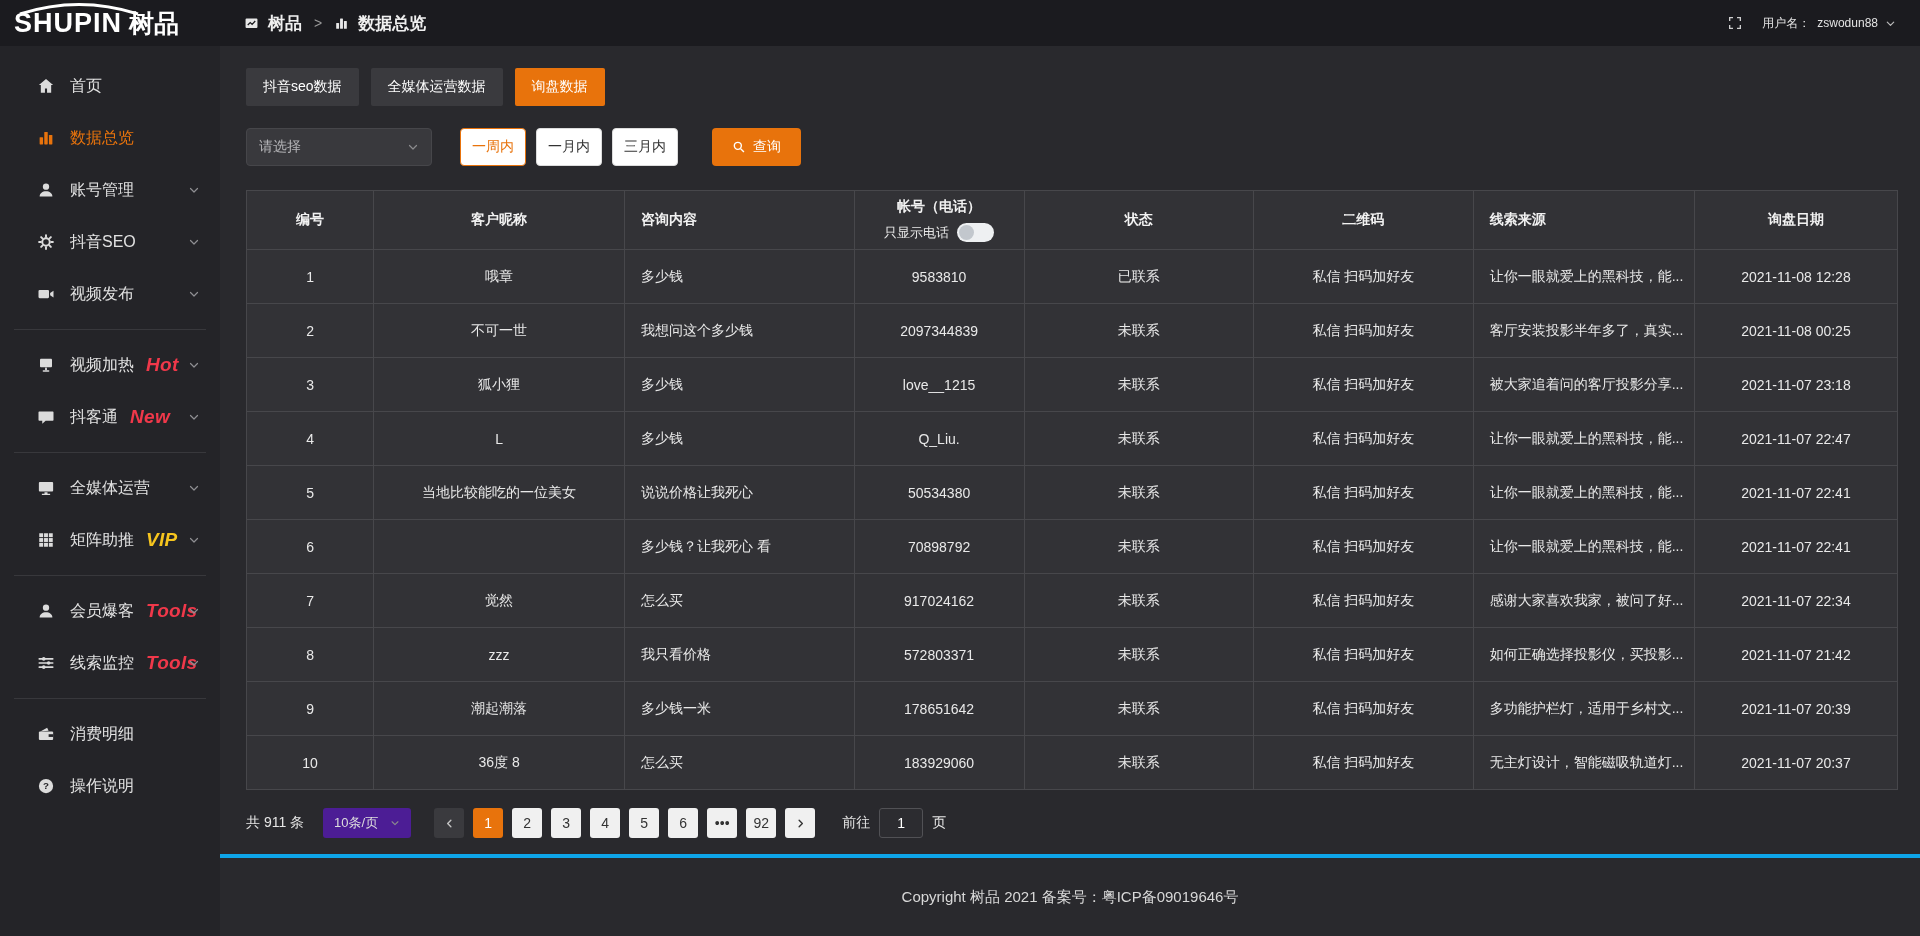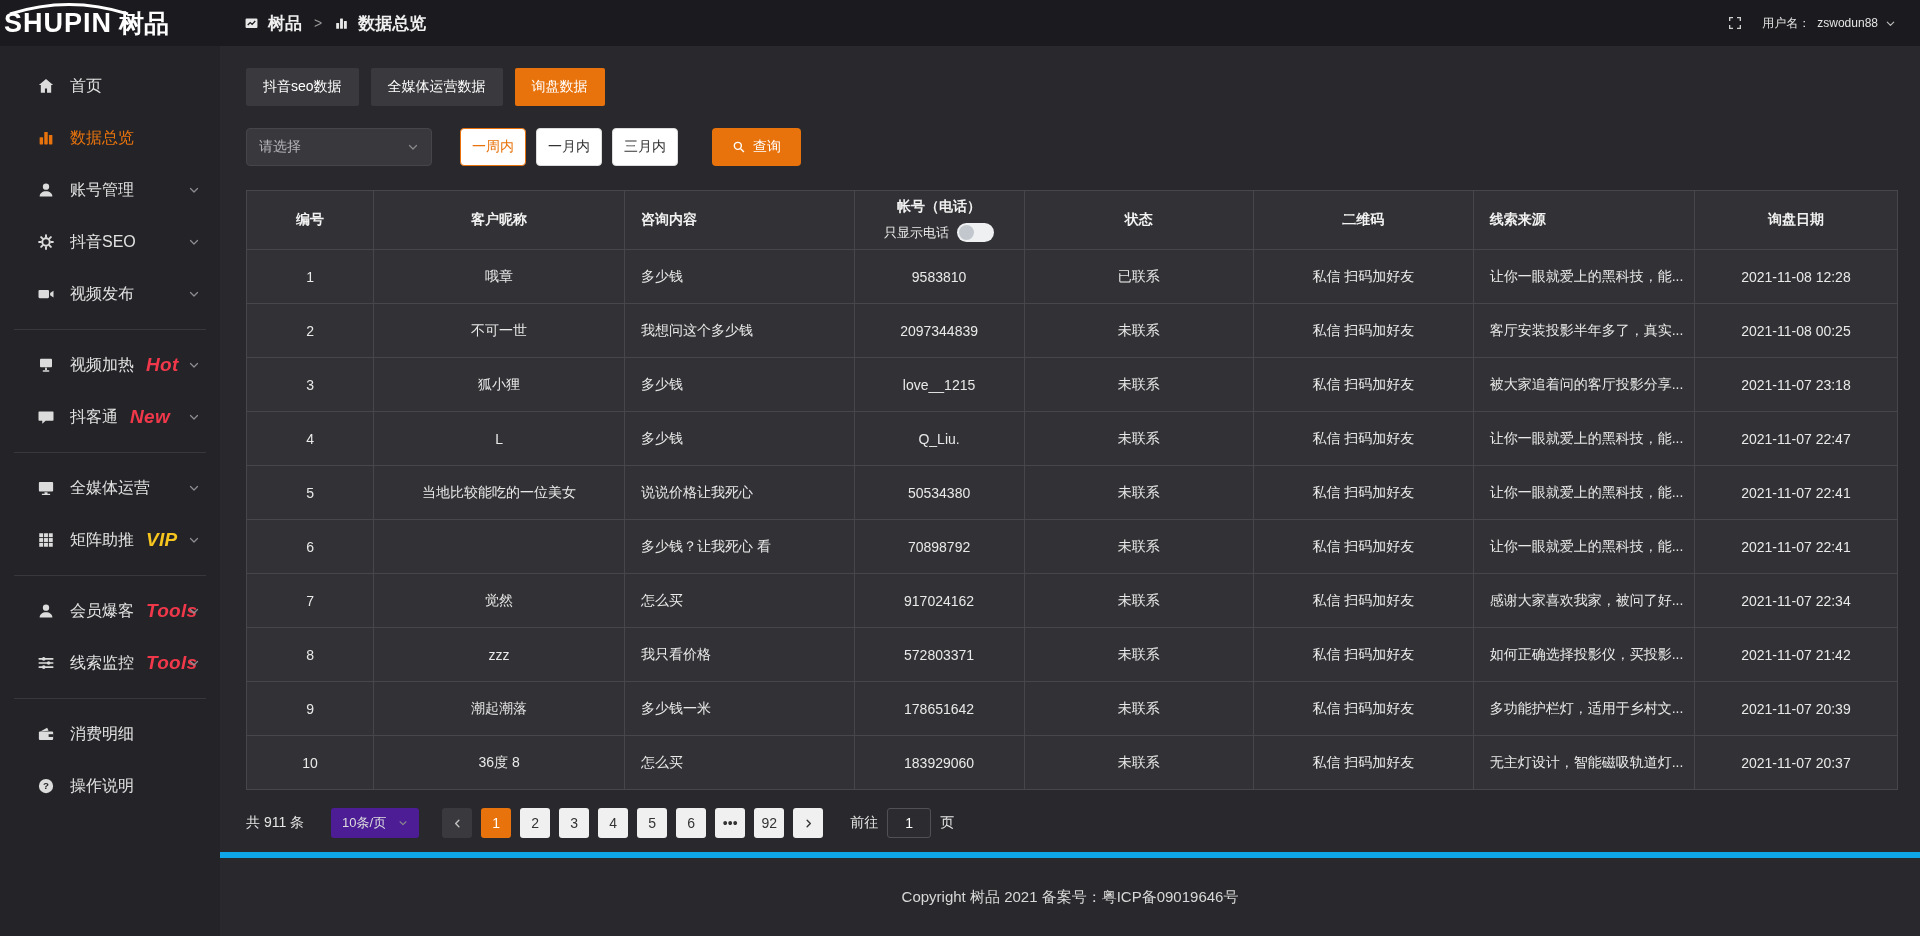--- a/index.html
+++ b/index.html
@@ -1,21 +1,21 @@
 <!DOCTYPE html>
 <html><head>
 <meta charset="utf-8">
 <style>
   html,body{margin:0;padding:0}
   body{width:1920px;height:936px;background:#29292d;font-family:"Liberation Sans",sans-serif;color:#e8e8e8;overflow:hidden;position:relative}
   svg{display:block}
 
   
   .sidebar{position:absolute;left:0;top:0;width:220px;height:936px;background:#242428;z-index:2}
-  .logo{height:46px;background:#1b1b1f;display:flex;align-items:center;padding-left:4px;gap:7px}
+  .logo{height:46px;background:#1b1b1f;display:flex;align-items:center;padding-left:14px;gap:7px}
   .logo-inner{position:relative;display:flex;align-items:baseline;gap:7px}
   .logo-arc{position:absolute;top:-9px;left:2px}
   .logo-en{font-size:27px;font-weight:bold;color:#fff;letter-spacing:1px;line-height:1}
   .logo-cn{font-size:25px;font-weight:bold;color:#fff;line-height:1}
   .menu{padding-top:14px}
   .menu-item{position:relative;height:52px;display:flex;align-items:center;padding-left:36px;color:#e2e2e2;font-size:16px;cursor:pointer}
   .mi-icon{width:20px;height:20px;margin-right:14px;display:inline-flex;align-items:center;justify-content:center;color:#dcdcdc}
   .mi-icon svg{width:18px;height:18px}
   .menu-item.active{color:#e8730c}
   .menu-item.active .mi-icon{color:#e8730c}
@@ -61,34 +61,34 @@
   .data-table td{height:53px;color:#e9e9e9}
   .c-center{text-align:center}
   .c-left{text-align:left;padding-left:16px !important}
   .c-orange{color:#e4791f}
   .th-toggle{display:flex;align-items:center;justify-content:center;gap:8px;margin-top:7px;font-weight:normal;font-size:13px;color:#e8e8e8}
   .switch{width:37px;height:19px;background:#eef0f2;border-radius:10px;position:relative;cursor:pointer;display:inline-block}
   .switch-knob{position:absolute;left:2px;top:2px;width:15px;height:15px;border-radius:50%;background:#c2c7cd}
 
   
   .pagination{margin-top:18px;display:flex;align-items:center;gap:9px;font-size:14px;color:#e6e6e6}
-  .pg-total{margin-right:18px}
+  .pg-total{margin-right:10px}
   .pg-size{height:30px;background:#4c1d95;border-radius:3px;display:flex;align-items:center;gap:12px;padding:0 11px;font-size:13px;color:#ddd;cursor:pointer;margin-right:14px}
   .pg-size .chev{color:#8b8b8e}
   .pg-size .chev svg{width:10px;height:10px}
   .pg-btn{min-width:30px;height:30px;border:none;border-radius:3px;font-size:14px;display:flex;align-items:center;justify-content:center;cursor:pointer;padding:0 6px;font-family:inherit}
   .pg-dark{background:#3a3a3e;color:#c5c5c5}
   .pg-light{background:#f0f0f0;color:#333}
   .pg-page.active{background:#e8730c;color:#fff}
   .pg-btn svg{width:11px;height:11px}
   .pg-goto-label{margin-left:18px}
   .pg-goto{width:44px;height:30px;background:#2c2c30;border:1px solid #515155;border-radius:3px;color:#fff;text-align:center;font-size:14px;box-sizing:border-box;font-family:inherit}
 
   
-  .footer{position:absolute;left:220px;right:0;bottom:0;height:78px;border-top:6px solid #0ea5e9;display:flex;align-items:center;justify-content:center;color:#d8d8d8;font-size:15px;background:#29292d}
+  .footer{position:absolute;left:220px;right:0;bottom:0;height:78px;border-top:4px solid #0ea5e9;display:flex;align-items:center;justify-content:center;color:#d8d8d8;font-size:15px;background:#29292d}
 </style>
 </head>
 <body>
 
 <aside class="sidebar">
   <div class="logo">
     <div class="logo-inner">
       <svg class="logo-arc" width="126" height="14" viewBox="0 0 126 14">
           <path d="M4 13 Q63 -6 122 13" fill="none" stroke="#fff" stroke-width="3"></path>
         </svg>

